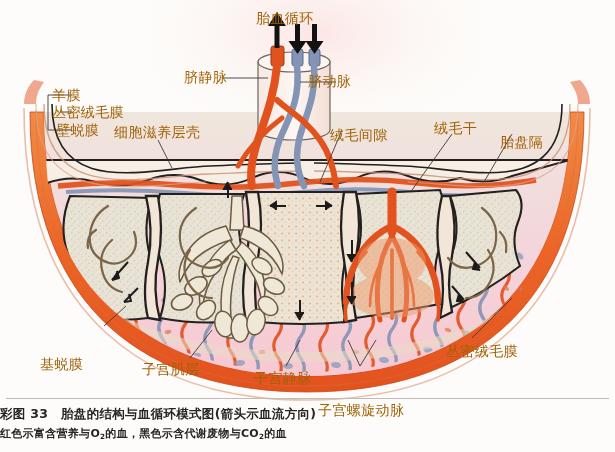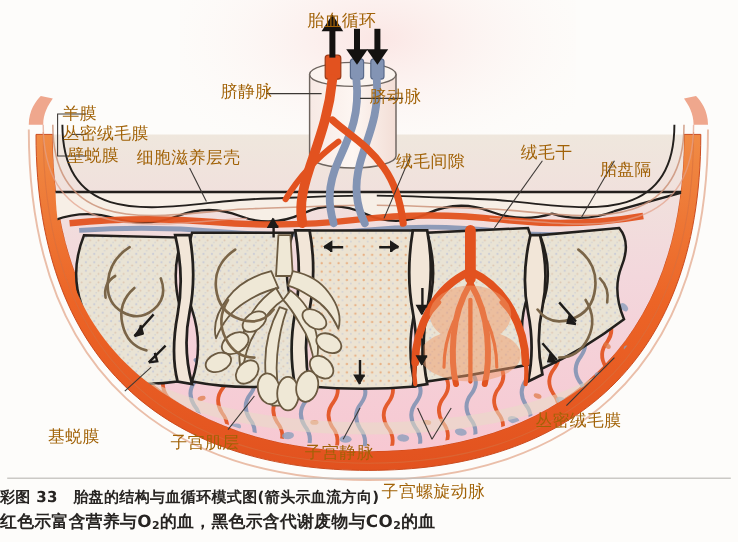--- a/index.html
+++ b/index.html
@@ -4,21 +4,21 @@
 <style>
   html,body{margin:0;padding:0;background:#ffffff;}
   body{font-family:"DejaVu Sans","Liberation Sans",sans-serif;}
   #stage{position:relative;width:615px;height:452px;background:#fdfcfa;overflow:hidden;}
   #art{position:absolute;left:0;top:0;width:615px;height:452px;}
   .lbl{position:absolute;color:#a16207;font-size:14px;line-height:13px;white-space:nowrap;
        font-family:"DejaVu Sans","Liberation Sans",sans-serif;font-weight:400;letter-spacing:.4px;}
   .cap{position:absolute;left:0;width:551px;color:#272422;
        font-family:"DejaVu Sans","Liberation Sans",sans-serif;font-weight:700;letter-spacing:.3px;}
   #cap1{top:406px;font-size:12.5px;}
-  #cap2{top:426px;font-size:14px;font-weight:600;}
+  #cap2{top:426px;font-size:11px;font-weight:600;}
   sub{font-size:.65em;vertical-align:-.22em;}
   .hr{position:absolute;left:6px;width:603px;height:1px;background:#bfbcb8;}
 </style>
 </head>
 <body>
 
 <div id="stage">
 
   <svg id="art" viewBox="0 0 615 452">
     <defs>

